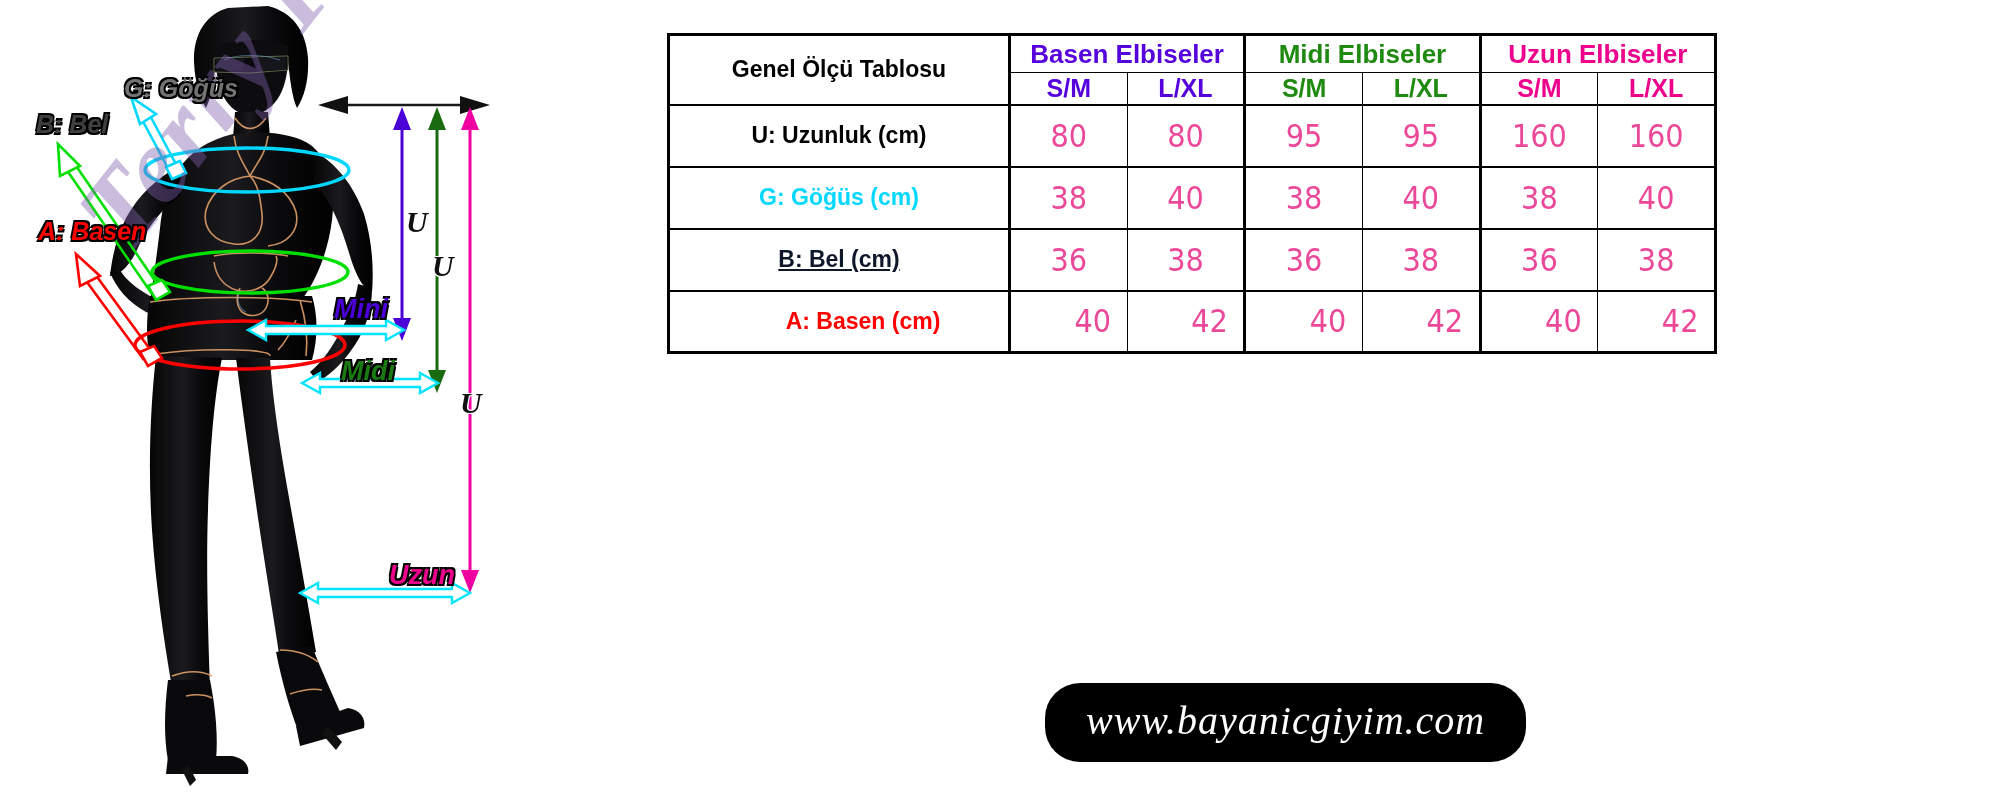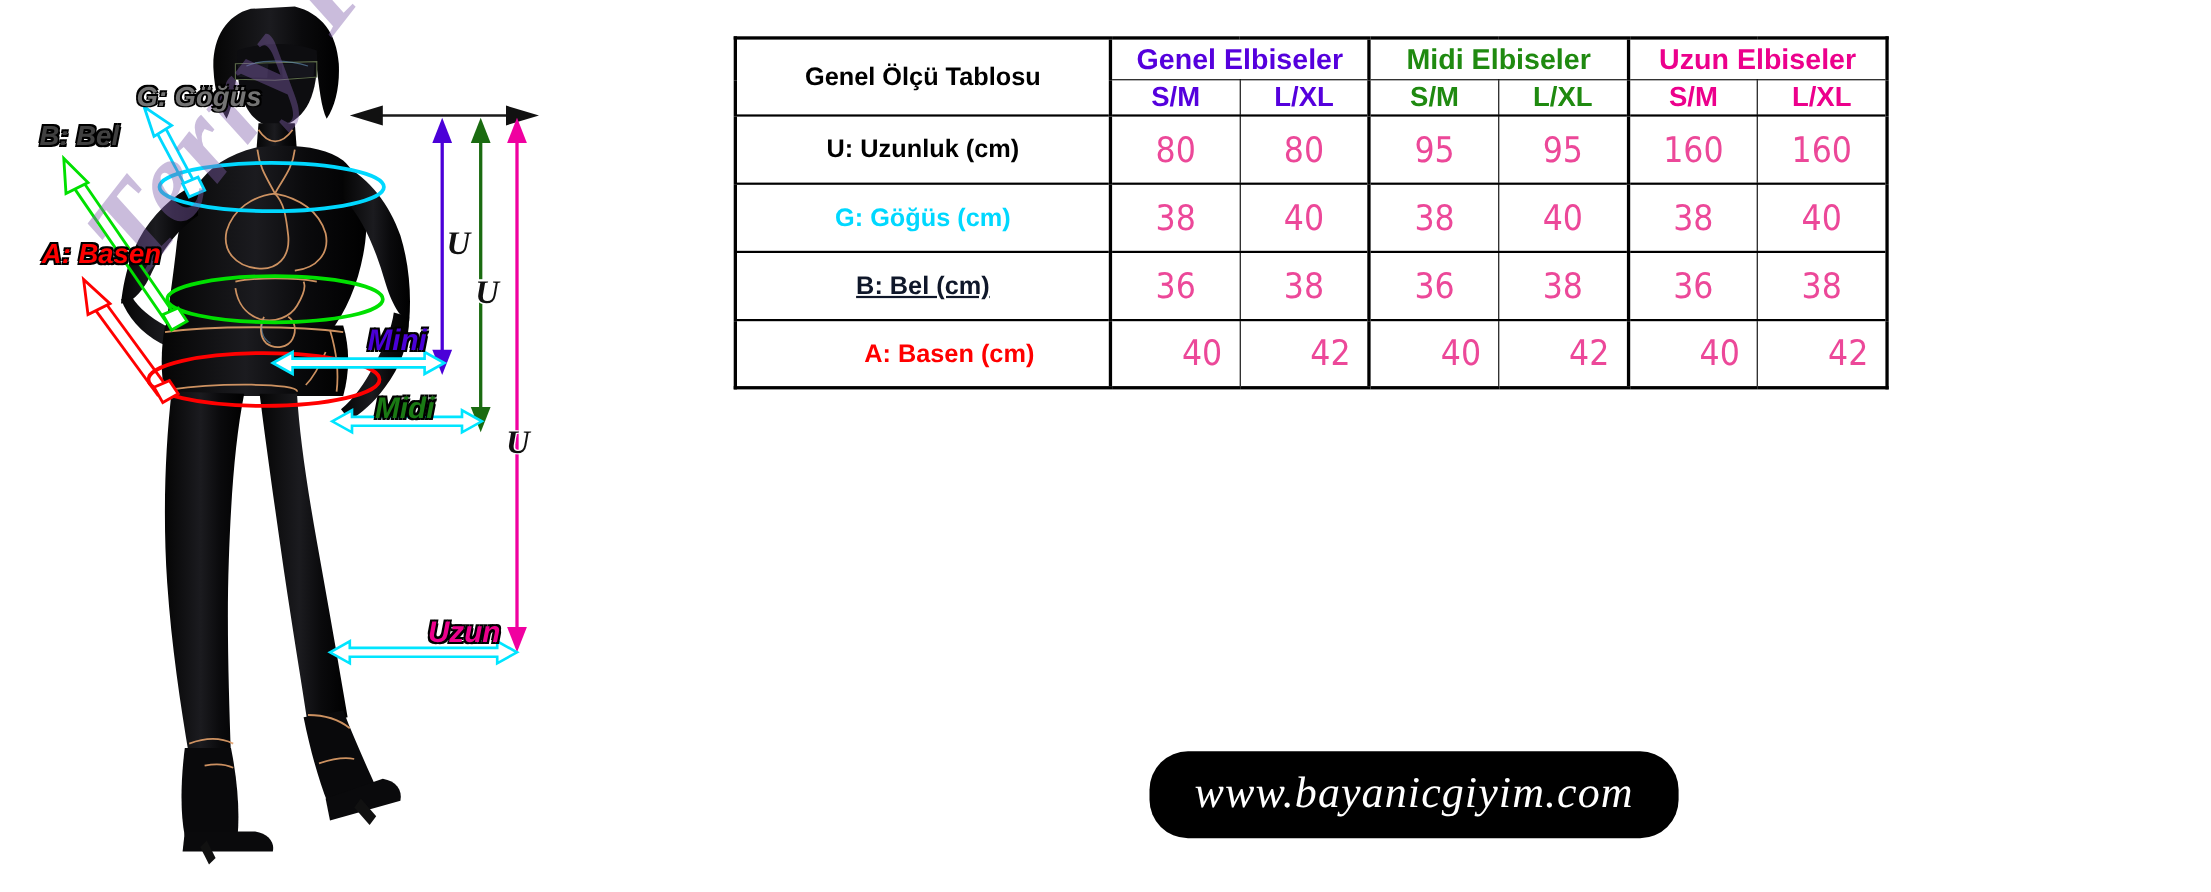--- a/index.html
+++ b/index.html
@@ -323,21 +323,21 @@
 
     <div class="u-mark u-mini">U</div>
     <div class="u-mark u-midi">U</div>
     <div class="u-mark u-uzun">U</div>
   </div>
 
   <table id="size-table">
     <tbody>
       <tr>
         <td class="corner-cell outer-top outer-left" rowspan="2" style="width:255px">Genel Ölçü Tablosu</td>
-        <td class="grp-head grp-mini outer-top grp-border-l" colspan="2" style="width:176px">Genel Elbiseler</td>
+        <td class="grp-head grp-mini outer-top grp-border-l" colspan="2" style="width:176px">Basen Elbiseler</td>
         <td class="grp-head grp-midi outer-top grp-border-l" colspan="2" style="width:176px">Midi Elbiseler</td>
         <td class="grp-head grp-uzun outer-top outer-right grp-border-l" colspan="2" style="width:176px">Uzun Elbiseler</td>
       </tr>
       <tr>
         <td class="sz-head grp-mini grp-border-l" style="width:88px">S/M</td>
         <td class="sz-head grp-mini" style="width:88px">L/XL</td>
         <td class="sz-head grp-midi grp-border-l" style="width:88px">S/M</td>
         <td class="sz-head grp-midi" style="width:88px">L/XL</td>
         <td class="sz-head grp-uzun grp-border-l" style="width:88px">S/M</td>
         <td class="sz-head grp-uzun outer-right" style="width:88px">L/XL</td>

